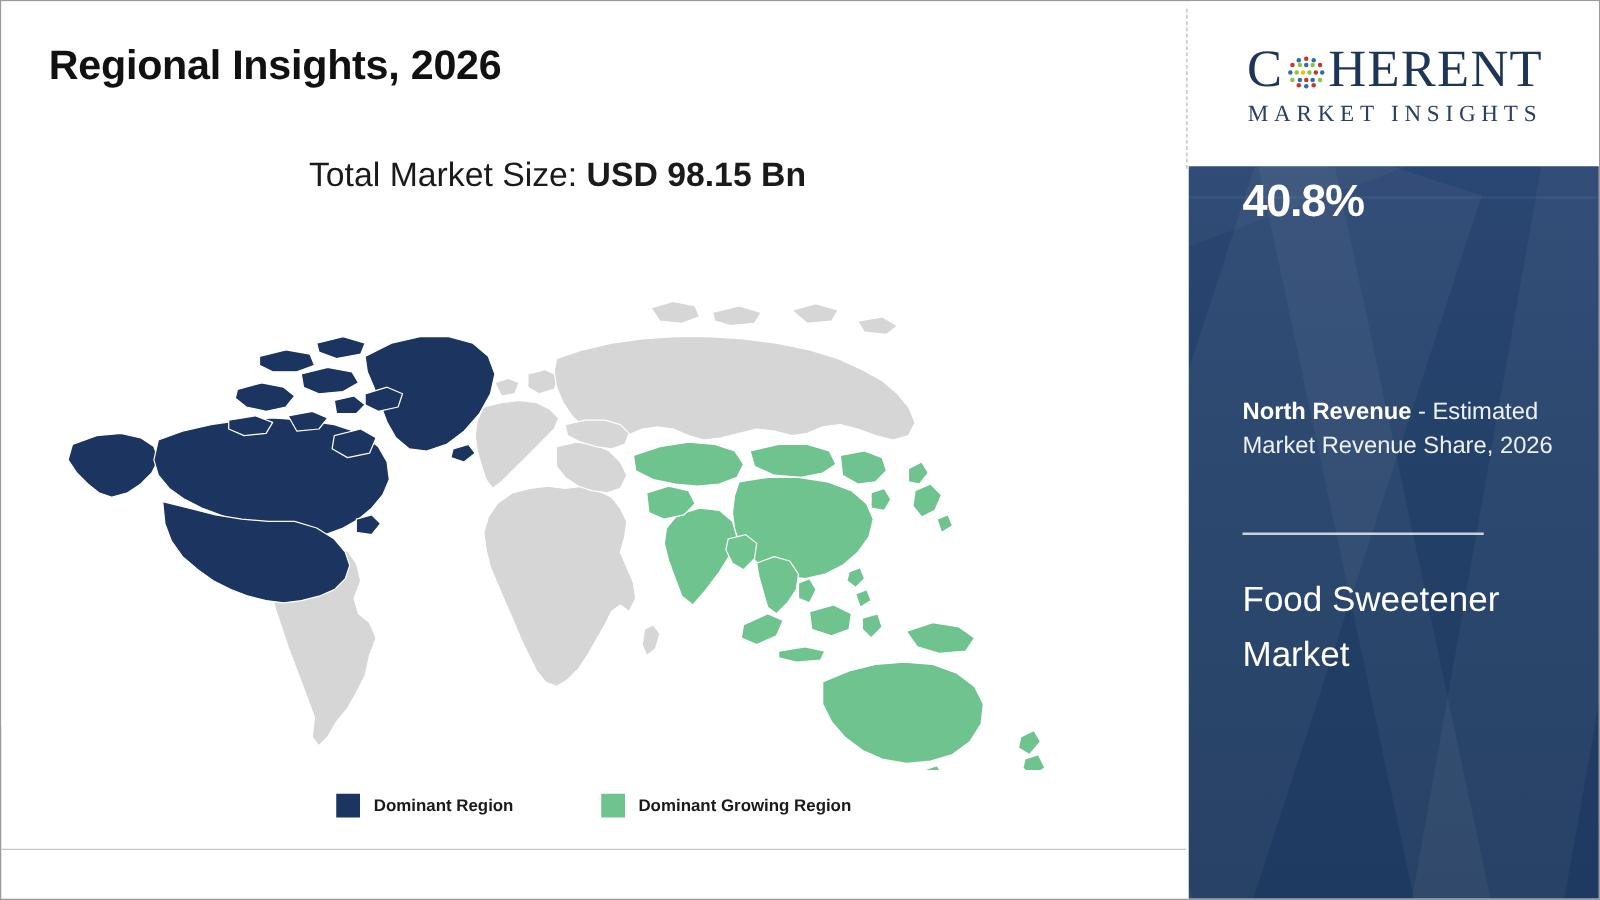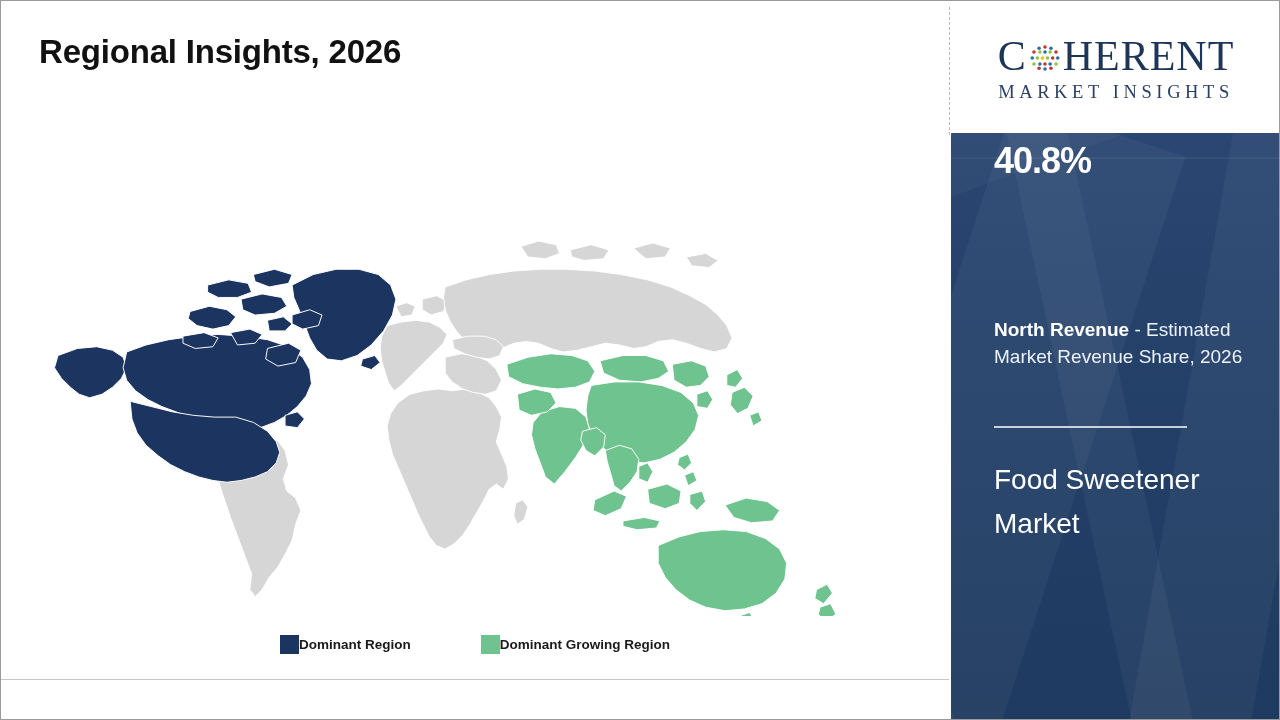--- a/index.html
+++ b/index.html
@@ -63,20 +63,21 @@
     left: 0; top: 634px;
     width: 948px;
     display: flex;
     justify-content: center;
     align-items: center;
     gap: 70px;
   }
   .legend-item {
     display: flex;
     align-items: center;
+    gap: 11px;
   }
   .legend-swatch {
     width: 19px; height: 19px;
     display: block;
   }
   .legend-label {
     font-size: 13.5px;
     font-weight: bold;
     color: #1a1a1a;
     white-space: nowrap;
@@ -208,20 +209,23 @@
 </style>
 </head>
 <body>
 
 <div id="page">
 
   <div id="left-pane">
 
     <div id="page-title">Regional Insights, 2026</div>
 
+    <div id="market-size-line">
+      <span class="msz-label">Total Market Size: </span><span class="msz-value">USD 98.15 Bn</span>
+    </div>
 
     <div id="map-wrap">
       <svg viewBox="0 0 1010 500" preserveAspectRatio="xMidYMid meet">
         <g stroke="#ffffff" stroke-width="1.1" stroke-linejoin="round">
 
           <g fill="#d6d6d6">
 
             <path d="M232,300 L246,296 L258,300 L268,296 L280,301 L288,312 L292,328 L286,344 L290,358
                      L300,366 L306,380 L300,396 L296,414 L288,430 L280,444 L270,456 L262,470 L254,478
                      L248,470 L250,452 L244,436 L238,420 L232,404 L226,388 L220,370 L214,352 L210,336

